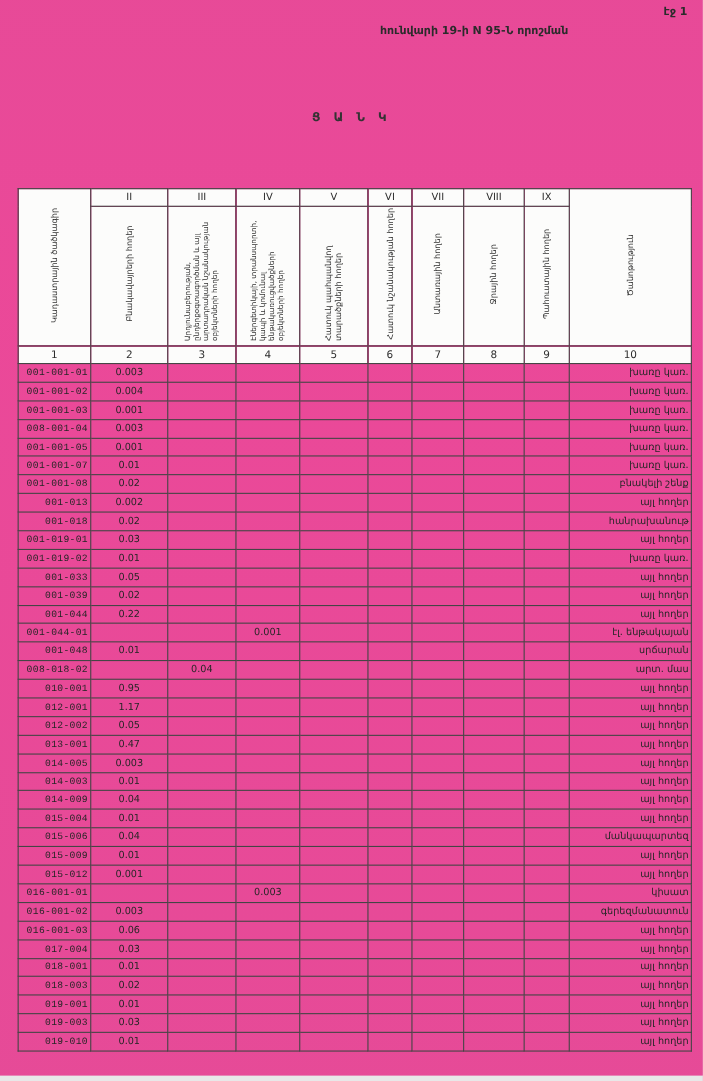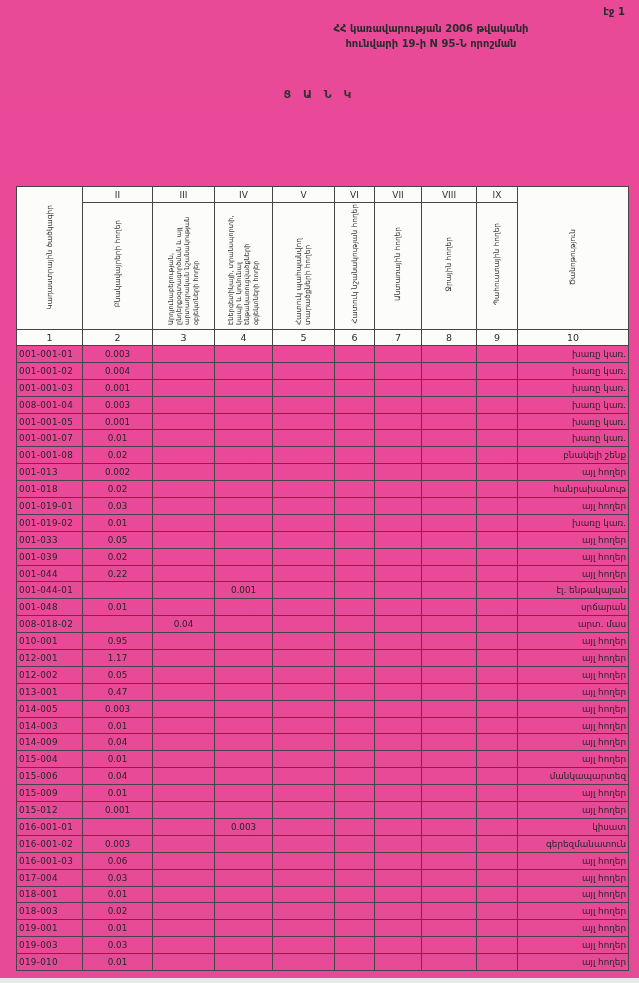--- a/index.html
+++ b/index.html
@@ -5,54 +5,53 @@
   html,body{margin:0;padding:0;background:#e8e8e8;}
   .page{
     position:relative;width:639px;height:978px;background:#ec4899;
     font-family:"DejaVu Sans",sans-serif;color:#222;overflow:hidden;
   }
   
   .page-num{position:absolute;top:6px;right:14px;font-size:10px;font-weight:bold;color:#2b2b2b;}
   .appendix{position:absolute;top:22px;right:28px;width:360px;text-align:center;
     font-size:10px;font-weight:bold;line-height:1.45;color:#2b2b2b;}
   
-  .title-wrap{position:absolute;top:88px;left:12px;width:615px;text-align:center;color:#333;}
+  .title-wrap{position:absolute;top:100px;left:12px;width:615px;text-align:center;color:#333;}
   .title-heading{font-size:11px;font-weight:bold;letter-spacing:4px;margin-bottom:3px;}
   .title-body{font-size:9.6px;font-weight:bold;line-height:1.5;}
   
-  table.land{position:absolute;top:186px;left:16px;border-collapse:collapse;table-layout:fixed;
+  table.land{position:absolute;top:171px;left:16px;border-collapse:collapse;table-layout:fixed;
     width:612px;}
   table.land th,table.land td{border:1px solid #454545;padding:0 2px;overflow:hidden;}
   table.land th{font-weight:normal;color:#2d2d2d;background:#fcfcfb;}
   .num-row th{height:15px;font-size:9px;text-align:center;}
   .label-row th{height:126px;vertical-align:middle;text-align:center;}
   .digit-row th{height:15px;font-size:9.5px;text-align:center;}
   .vert{display:inline-block;writing-mode:vertical-rl;transform:rotate(180deg);
     font-size:6.6px;line-height:1.25;max-height:122px;white-space:normal;text-align:left;color:#333;}
   .vert.big{font-size:7.4px;}
   col.c1{width:66px}col.c2{width:70px}col.c3{width:62px}col.c4{width:58px}col.c5{width:62px}
   col.c6{width:40px}col.c7{width:47px}col.c8{width:55px}col.c9{width:41px}col.c10{width:111px}
   table.land td{height:15.9px;font-size:8.8px;color:#262626;}
-  td.code{text-align:left;padding-left:3px;letter-spacing:0.3px;}
+  td.code{text-align:right;padding-left:3px;letter-spacing:0.3px;font-family:Liberation Mono, monospace;}
   td.val{text-align:center;}
   td.remark{text-align:right;padding-left:4px;font-size:8.4px;}
   
   .scan-tint{position:absolute;inset:0;pointer-events:none;
     background:linear-gradient(180deg,rgba(120,120,120,0.04),rgba(120,120,120,0.01) 30%,rgba(120,120,120,0.05));}
 </style>
 </head>
 <body>
 
 <div class="page">
   <div class="scan-tint"></div>
 
   <div class="page-num">էջ 1</div>
 
   <div class="appendix">
-    <div>ՀՀ կառավարության 2006 թվականի</div>
     <div>հունվարի 19-ի N 95-Ն որոշման</div>
   </div>
 
   <div class="title-wrap">
     <div class="title-heading">Ց Ա Ն Կ</div>
   </div>
 
   <table class="land">
     <colgroup>
       <col class="c1">

